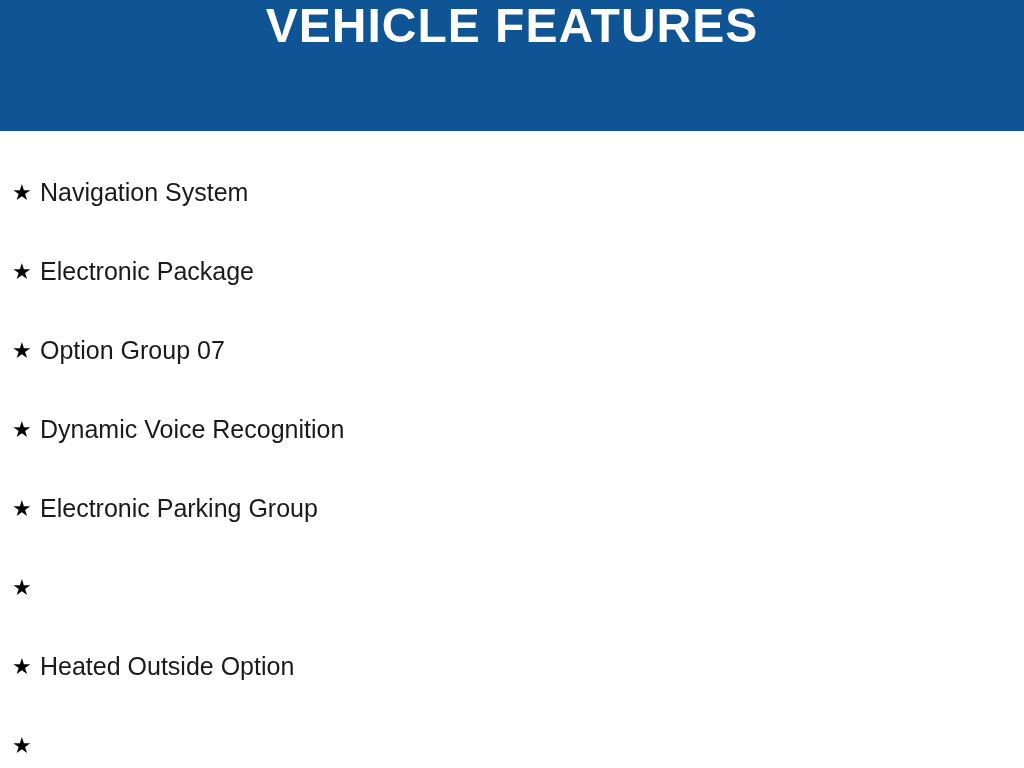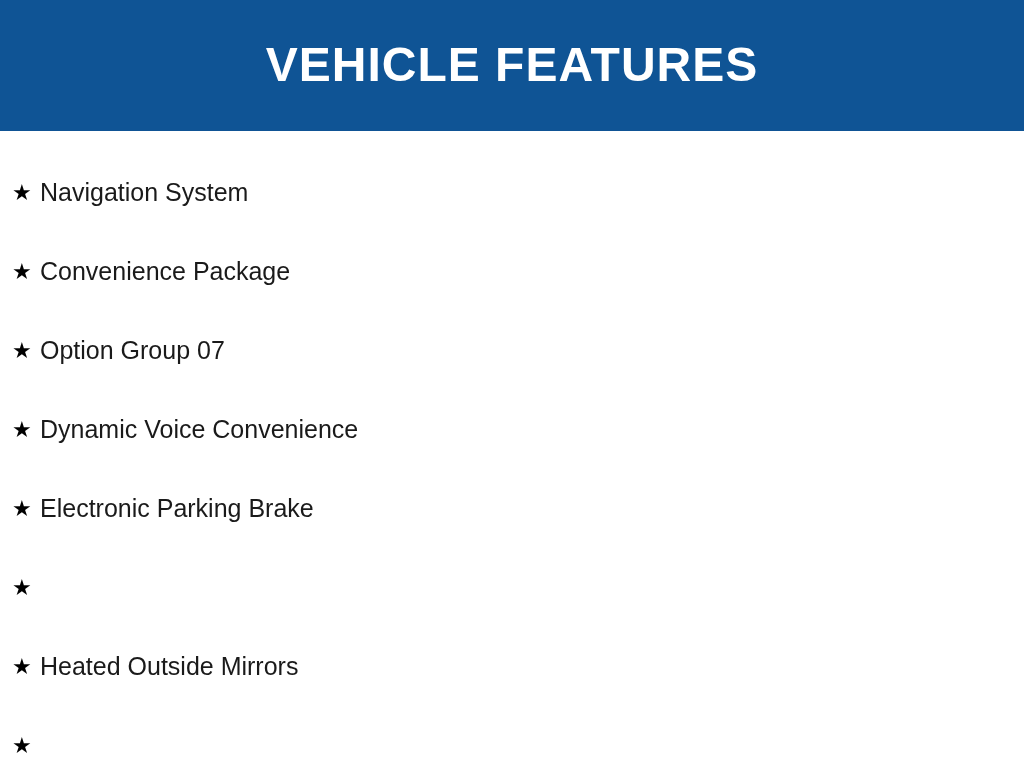--- a/index.html
+++ b/index.html
@@ -17,21 +17,20 @@
     width: 1024px;
     height: 768px;
     position: relative;
     background: #ffffff;
   }
   .header-bar {
     width: 100%;
     height: 131px;
     background: #0f5495;
     display: flex;
-    align-items: center;
     justify-content: center;
     box-sizing: border-box;
   }
   .header-title {
     color: #ffffff;
     font-size: 48px;
     font-weight: bold;
     letter-spacing: 1px;
     text-align: center;
     line-height: 1.1;
@@ -75,39 +74,39 @@
     <div class="header-title">VEHICLE FEATURES</div>
   </div>
 
   <ul class="features-list">
     <li class="feature-item">
       <span class="star-icon">★</span>
       <span class="feature-label">Navigation System</span>
     </li>
     <li class="feature-item">
       <span class="star-icon">★</span>
-      <span class="feature-label">Convenience Package</span>
+      <span class="feature-label">Electronic Package</span>
     </li>
     <li class="feature-item">
       <span class="star-icon">★</span>
       <span class="feature-label">Option Group 07</span>
     </li>
     <li class="feature-item">
       <span class="star-icon">★</span>
-      <span class="feature-label">Dynamic Voice Convenience</span>
+      <span class="feature-label">Dynamic Voice Recognition</span>
     </li>
     <li class="feature-item">
       <span class="star-icon">★</span>
-      <span class="feature-label">Electronic Parking Brake</span>
+      <span class="feature-label">Electronic Parking Group</span>
     </li>
     <li class="feature-item">
       <span class="star-icon">★</span>
     </li>
     <li class="feature-item">
       <span class="star-icon">★</span>
-      <span class="feature-label">Heated Outside Mirrors</span>
+      <span class="feature-label">Heated Outside Option</span>
     </li>
     <li class="feature-item">
       <span class="star-icon">★</span>
     </li>
   </ul>
 
 </div>
 
 </body></html>

